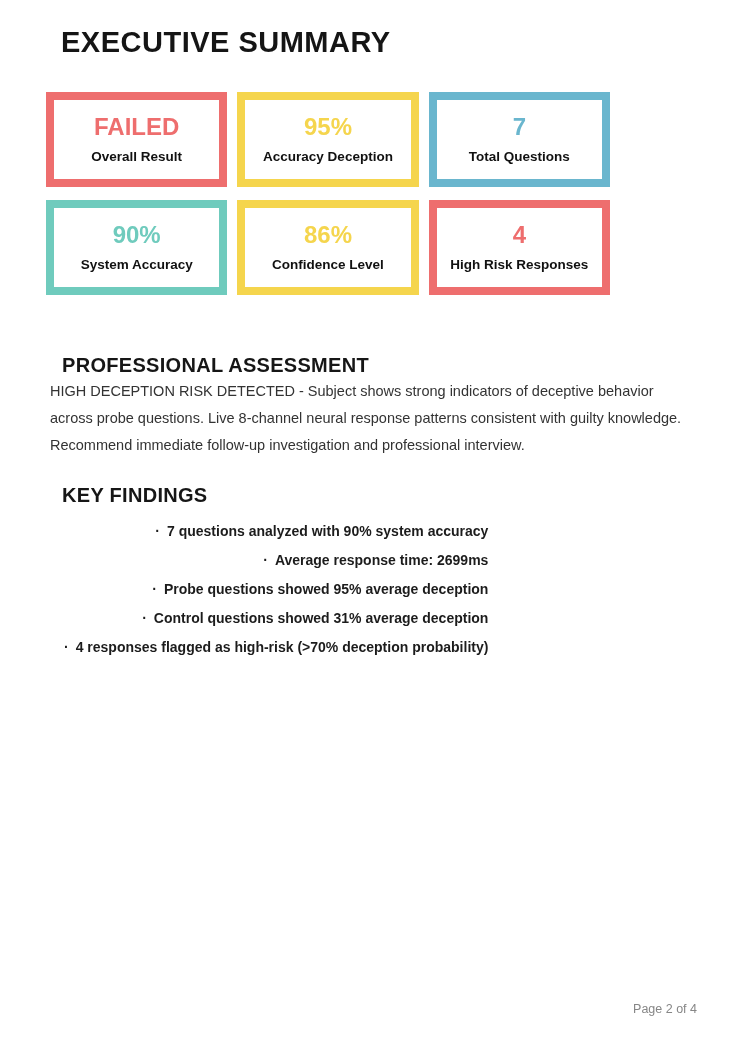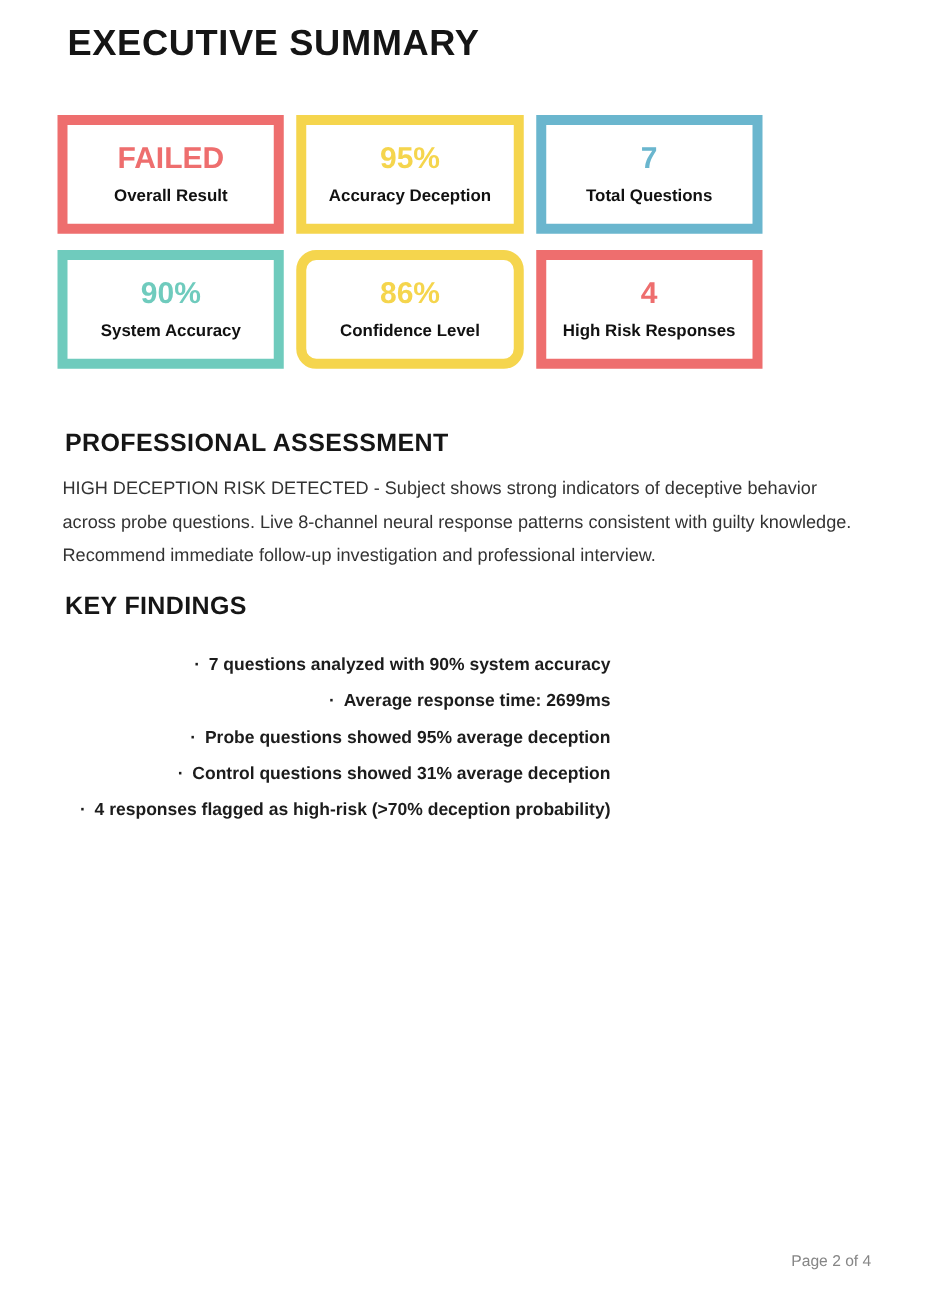--- a/index.html
+++ b/index.html
@@ -12,21 +12,21 @@
     height: 1044px;
     position: relative;
     font-family: "Liberation Sans", sans-serif;
     color: #1a1a1a;
     overflow: hidden;
   }
   .page-title {
     position: absolute;
     top: 15px;
     left: 50px;
-    margin: 4px;
+    margin: 11px;
     font-size: 29px;
     font-weight: 700;
     letter-spacing: 0.5px;
     color: #151515;
   }
   .cards-grid {
     position: absolute;
     left: 46px;
     top: 92px;
     width: 564px;
@@ -52,21 +52,21 @@
   }
   .metric-label {
     font-size: 13.5px;
     font-weight: 700;
     color: #111111;
     line-height: 1;
   }
   .section-heading {
     position: absolute;
     left: 50px;
-    margin: 2px;
+    margin: 12px;
     font-size: 20px;
     font-weight: 700;
     letter-spacing: 0.3px;
     color: #161616;
   }
   .assessment-heading { top: 342px; }
   .assessment-body {
     position: absolute;
     left: 50px;
     top: 378px;
@@ -126,21 +126,21 @@
   <div class="metric-card" style="border-color: rgb(106, 182, 206);">
     <div class="metric-value" style="color: rgb(106, 182, 206);">7</div>
     <div class="metric-label">Total Questions</div>
   </div>
 
   <div class="metric-card" style="border-color: rgb(111, 203, 189);">
     <div class="metric-value" style="color: rgb(111, 203, 189);">90%</div>
     <div class="metric-label">System Accuracy</div>
   </div>
 
-  <div class="metric-card" style="border-color: rgb(245, 213, 77); border-radius: 16px;">
+  <div class="metric-card" style="border-color: rgb(245, 213, 77);">
     <div class="metric-value" style="color: rgb(245, 213, 77);">86%</div>
     <div class="metric-label">Confidence Level</div>
   </div>
 
   <div class="metric-card" style="border-color: rgb(238, 110, 110);">
     <div class="metric-value" style="color: rgb(238, 110, 110);">4</div>
     <div class="metric-label">High Risk Responses</div>
   </div>
 
 </div>

